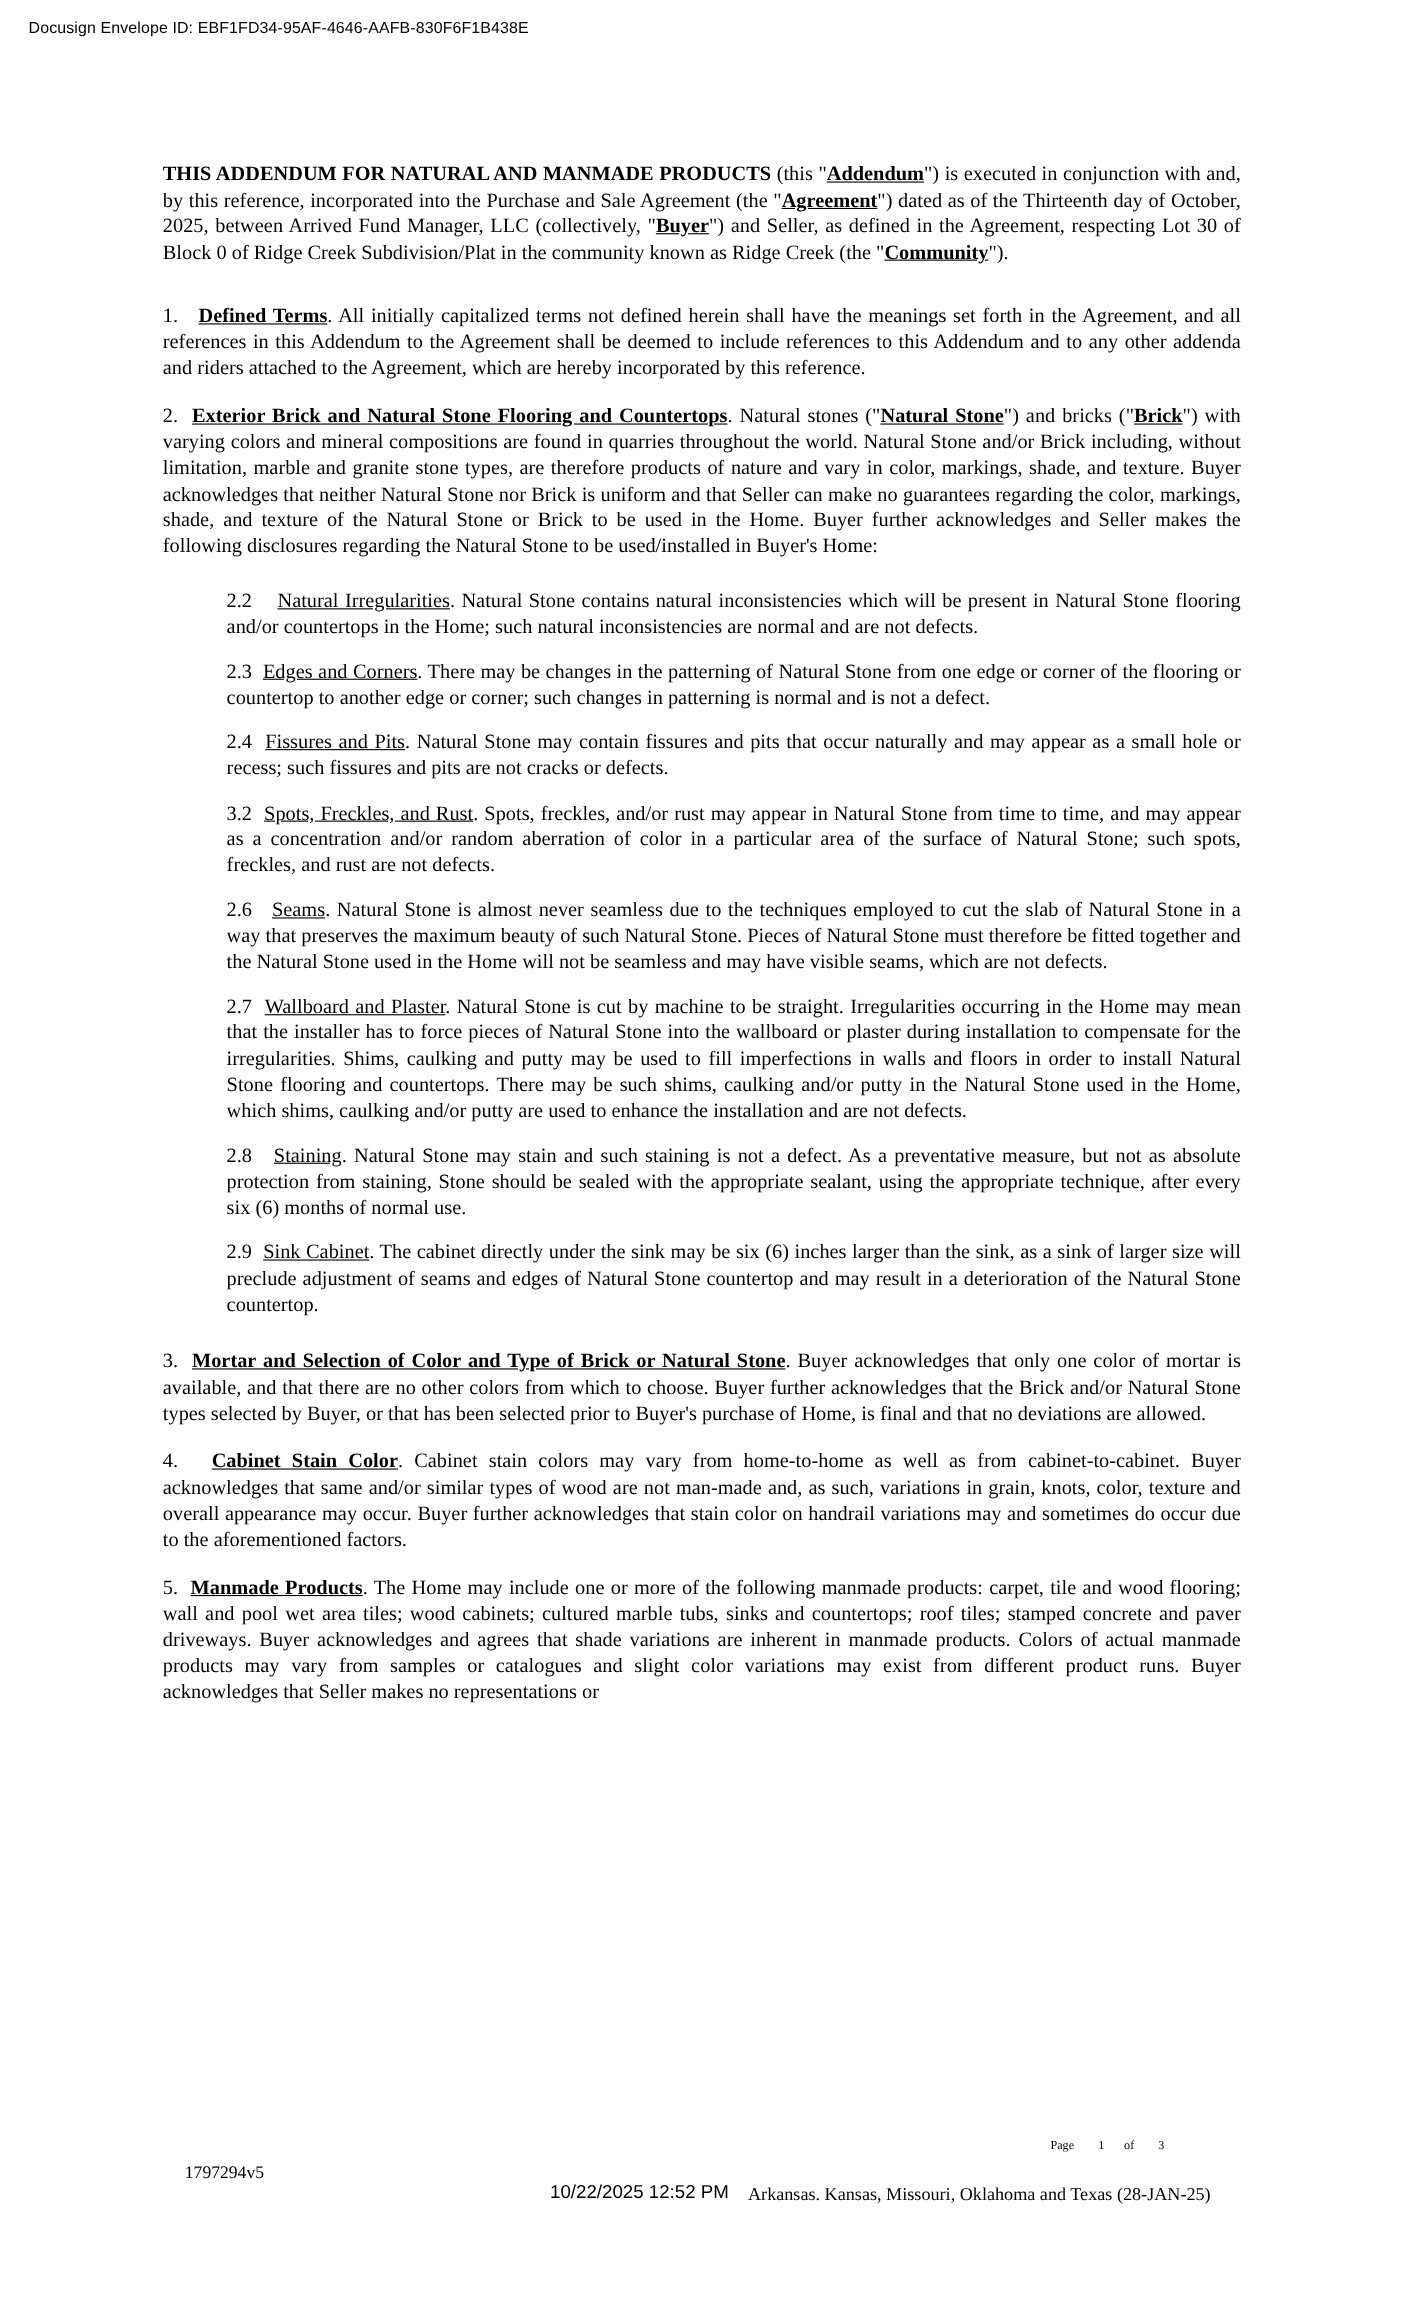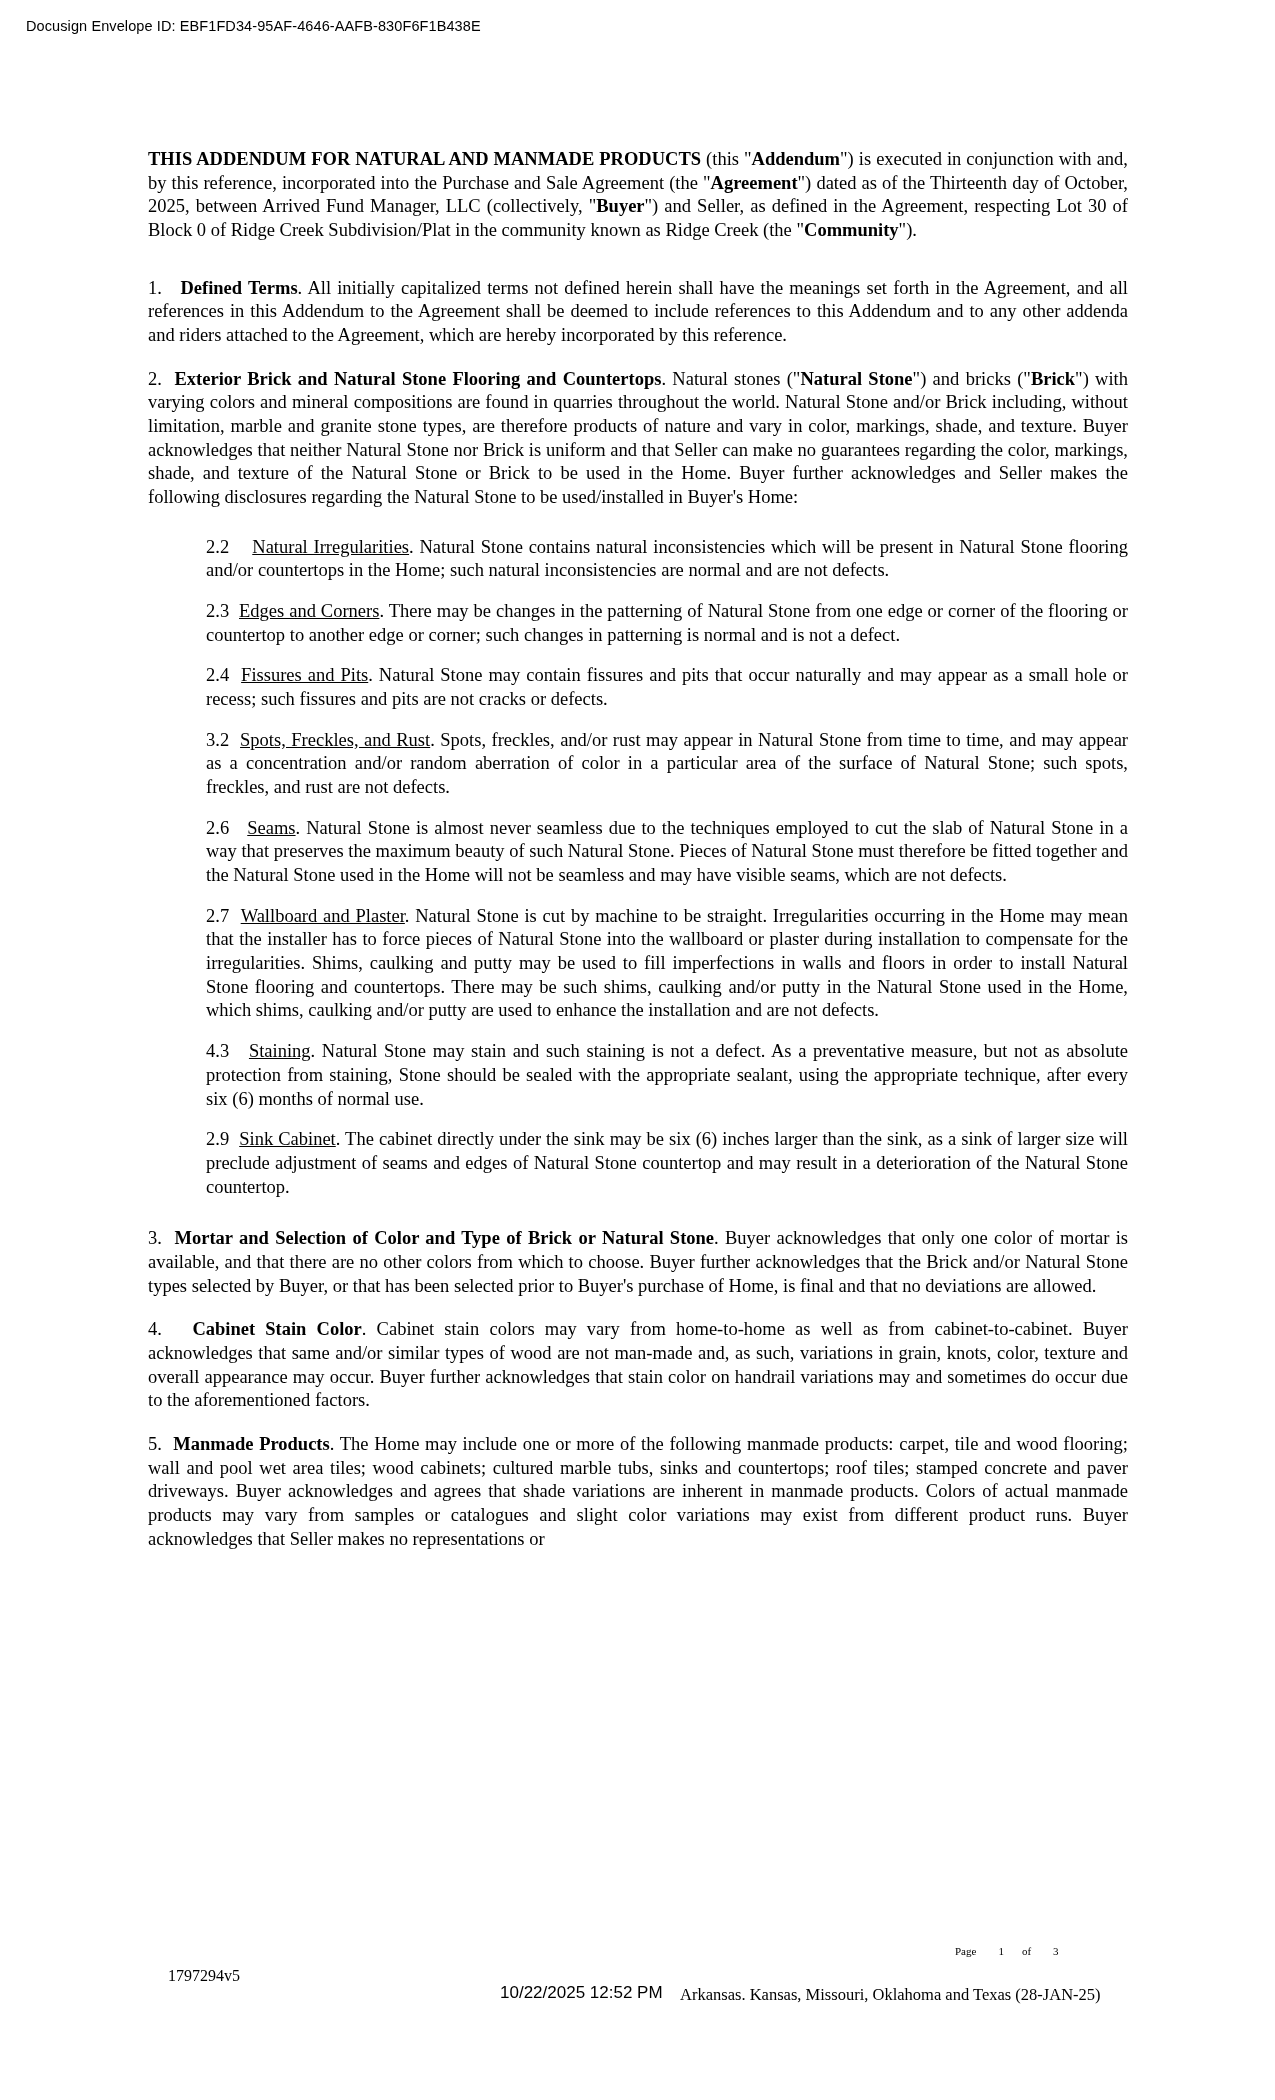--- a/index.html
+++ b/index.html
@@ -59,21 +59,21 @@
     margin-left: 58px;
     width: 922px;
     margin-bottom: 17px;
   }
   .subs-wrap {
     margin-top: 26px;
     margin-bottom: 28px;
   }
   b { font-weight: bold; }
   u { text-decoration: underline; }
-  .bu { font-weight: bold; }
+  .bu { font-weight: bold; text-decoration: underline; }
   .num {
     font-weight: normal;
   }
   .footer {
     position: absolute;
     left: 0;
     top: 1955px;
     width: 1275px;
     height: 80px;
   }
@@ -136,21 +136,21 @@
       <p class="sub"><span>2.3</span>&nbsp;&nbsp;<u>Edges and Corners</u><span>.  There may be changes in the patterning of Natural Stone from one edge or corner of the flooring or countertop to another edge or corner; such changes in patterning is normal and is not a defect.</span></p>
 
       <p class="sub"><span>2.4</span>&nbsp;&nbsp;<u>Fissures and Pits</u><span>.  Natural Stone may contain fissures and pits that occur naturally and may appear as a small hole or recess; such fissures and pits are not cracks or defects.</span></p>
 
       <p class="sub"><span>3.2</span>&nbsp;&nbsp;<u>Spots, Freckles, and Rust</u><span>.  Spots, freckles, and/or rust may appear in Natural Stone from time to time, and may appear as a concentration and/or random aberration of color in a particular area of the surface of Natural Stone; such spots, freckles, and rust are not defects.</span></p>
 
       <p class="sub"><span>2.6</span>&nbsp;&nbsp;&nbsp;<u>Seams</u><span>.  Natural Stone is almost never seamless due to the techniques employed to cut the slab of Natural Stone in a way that preserves the maximum beauty of such Natural Stone.  Pieces of Natural Stone must therefore be fitted together and the Natural Stone used in the Home will not be seamless and may have visible seams, which are not defects.</span></p>
 
       <p class="sub"><span>2.7</span>&nbsp;&nbsp;<u>Wallboard and Plaster</u><span>.  Natural Stone is cut by machine to be straight.  Irregularities occurring in the Home may mean that the installer has to force pieces of Natural Stone into the wallboard or plaster during installation to compensate for the irregularities.   Shims, caulking and   putty may be used to fill imperfections in walls and floors in order to install Natural Stone flooring and countertops.  There may be such shims, caulking and/or putty in the Natural Stone used in the Home, which shims, caulking and/or putty are used to enhance the installation and are not defects.</span></p>
 
-      <p class="sub"><span>4.3</span>&nbsp;&nbsp;&nbsp;<u>Staining</u><span>.  Natural Stone may stain and such staining is not a defect.  As a preventative measure, but not as absolute protection from staining, Stone should be sealed with the appropriate sealant, using the appropriate technique, after every six (6) months of normal use.</span></p>
+      <p class="sub"><span>2.8</span>&nbsp;&nbsp;&nbsp;<u>Staining</u><span>.  Natural Stone may stain and such staining is not a defect.  As a preventative measure, but not as absolute protection from staining, Stone should be sealed with the appropriate sealant, using the appropriate technique, after every six (6) months of normal use.</span></p>
 
       <p class="sub"><span>2.9</span>&nbsp;&nbsp;<u>Sink Cabinet</u><span>.  The cabinet directly under the sink may be six (6) inches larger than the sink, as a sink of larger size will preclude adjustment of seams and edges of Natural Stone countertop and may result in a deterioration of the Natural Stone countertop.</span></p>
 
     </div>
 
     <p class="sec"><span class="num">3.</span>&nbsp;&nbsp;<span class="bu">Mortar and Selection of Color and Type of Brick or Natural Stone</span><span>.  Buyer acknowledges that only one color of mortar is available, and that there are no other colors from which to choose.  Buyer further acknowledges that the Brick and/or Natural Stone types selected by Buyer, or that has been selected prior to Buyer's purchase of Home, is final and that no deviations are allowed.</span></p>
 
     <p class="sec"><span class="num">4.</span>&nbsp;&nbsp;&nbsp;<span class="bu">Cabinet Stain Color</span><span>.  Cabinet stain colors may vary from home-to-home as well as from cabinet-to-cabinet.  Buyer acknowledges that same and/or similar types of wood are not man-made and, as such, variations in grain, knots, color, texture and overall appearance may occur.  Buyer further acknowledges that stain color on handrail variations may and sometimes do occur due to the aforementioned factors.</span></p>
 
     <p class="sec"><span class="num">5.</span>&nbsp;&nbsp;<span class="bu">Manmade Products</span><span>.  The Home may include one or more of the following manmade products:  carpet, tile and wood flooring; wall and pool wet area tiles; wood cabinets; cultured marble tubs, sinks and countertops; roof tiles; stamped concrete and paver driveways.  Buyer acknowledges and agrees that shade variations are inherent in manmade products.  Colors of actual manmade products may vary from samples or catalogues and slight color variations may exist from different product runs.  Buyer acknowledges that Seller makes no representations or</span></p>

